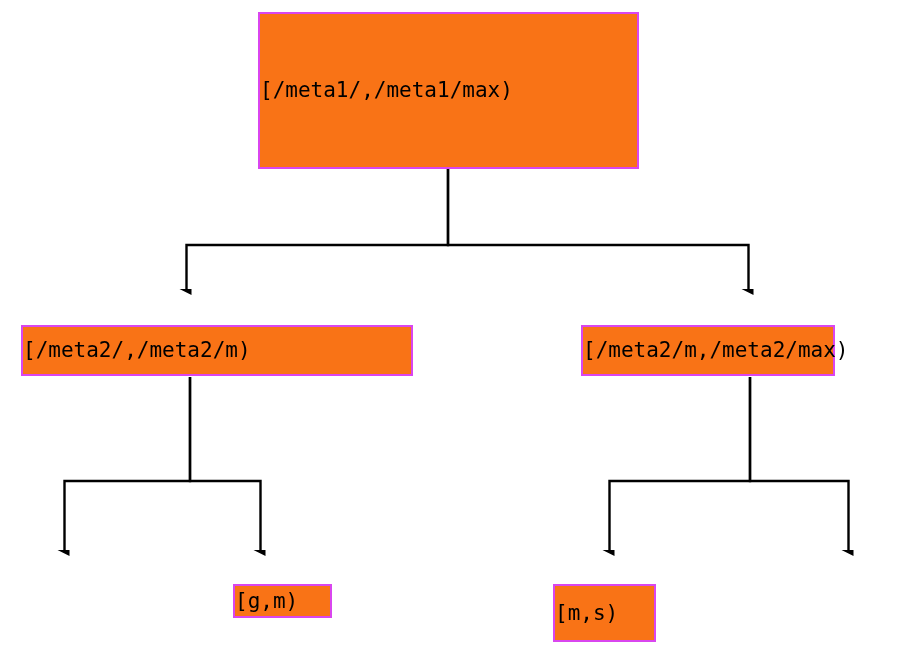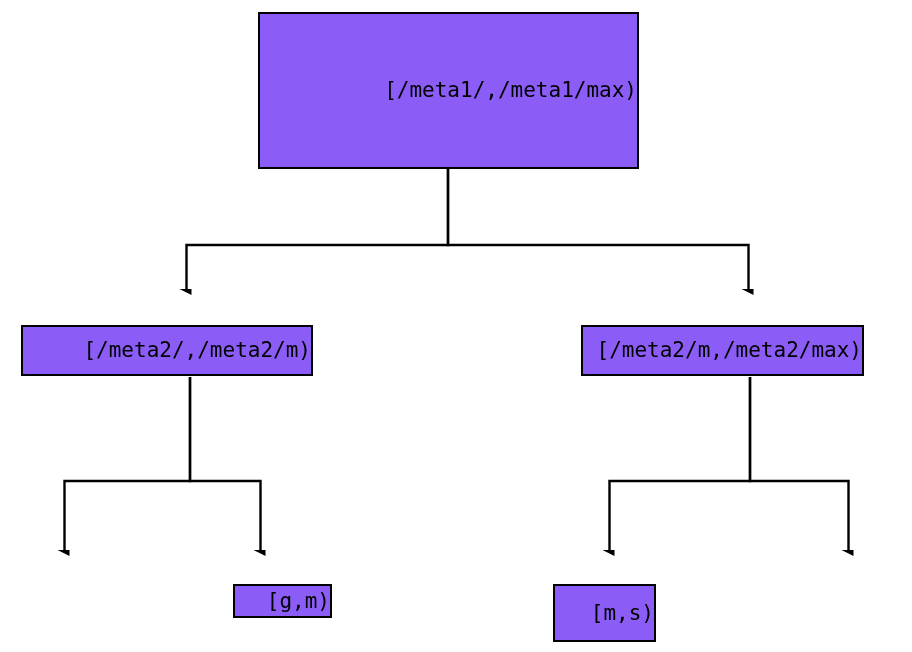--- a/index.html
+++ b/index.html
@@ -17,25 +17,25 @@
   #diagram-canvas {
     position: absolute;
     left: 0;
     top: 0;
     width: 912px;
     height: 652px;
   }
   .node-box {
     position: absolute;
     box-sizing: border-box;
-    border: 2px solid #000000;
-    background: #8b5cf6;
+    border: 2px solid #d946ef;
+    background: #f97316;
     display: flex;
     align-items: center;
-    justify-content: flex-end;
+    justify-content: flex-start;
     color: #000000;
   }
   .node-label {
     font-family: "DejaVu Sans Mono", "Liberation Mono", monospace;
     white-space: pre;
     letter-spacing: 0px;
     line-height: 1;
   }
 
   
@@ -44,27 +44,27 @@
     top: 12px;
     width: 381px;
     height: 157px;
   }
   #node-root .node-label { font-size: 21px; }
 
   
   #node-mid-left {
     left: 21px;
     top: 325px;
-    width: 292px;
+    width: 392px;
     height: 51px;
   }
   #node-mid-right {
     left: 581px;
     top: 325px;
-    width: 283px;
+    width: 254px;
     height: 51px;
   }
   #node-mid-left .node-label,
   #node-mid-right .node-label { font-size: 21px; }
 
   
   #node-leaf-ag {
     left: 9px;
     top: 584px;
     width: 99px;

